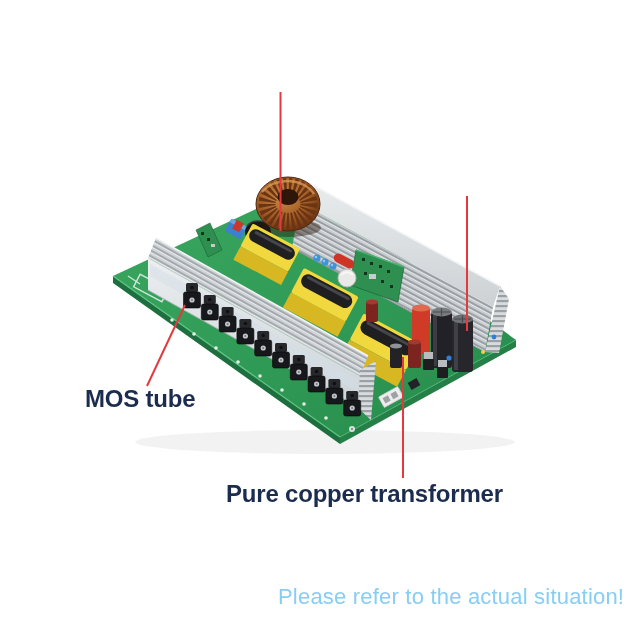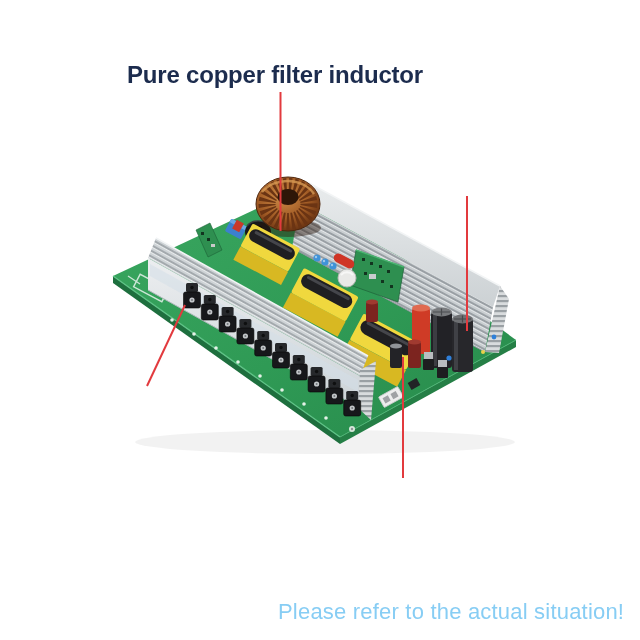--- a/index.html
+++ b/index.html
@@ -16,21 +16,21 @@
   .stage svg{position:absolute;left:0;top:0;}
   .label{
     position:absolute;color:var(--label);font-weight:600;font-size:24px;
     letter-spacing:-0.2px;white-space:nowrap;line-height:1.15;
   }
   .l-inductor{left:127px;top:61px;}
   .l-capacitors{left:407px;top:159px;}
   .l-mos{left:85px;top:385px;}
   .l-transformer{left:226px;top:480px;}
   .note{
-    position:absolute;left:278px;top:599px;color:var(--note);
+    position:absolute;left:278px;top:584px;color:var(--note);
     font-weight:400;font-size:22px;letter-spacing:0.2px;white-space:nowrap;
   }
 </style>
 </head>
 <body>
 
 <div class="stage">
 
   <svg width="640" height="640" viewBox="0 0 640 640" role="img">
     <defs>
@@ -252,16 +252,17 @@
     </g>
 
     <g stroke="#e23a3e" stroke-width="2" fill="none">
       <line x1="280.5" y1="92" x2="280.5" y2="231"></line>
       <line x1="467" y1="196" x2="467" y2="331"></line>
       <line x1="147" y1="386" x2="185" y2="305"></line>
       <line x1="403" y1="357" x2="403" y2="478"></line>
     </g>
   </svg>
 
-  <div class="label l-inductor">Pure copper filter inductor</div>
+  <div class="label l-mos">MOS tube</div>
+  <div class="label l-transformer">Pure copper transformer</div>
   <div class="note">Please refer to the actual situation!</div>
 
 </div>
 
 </body></html>

